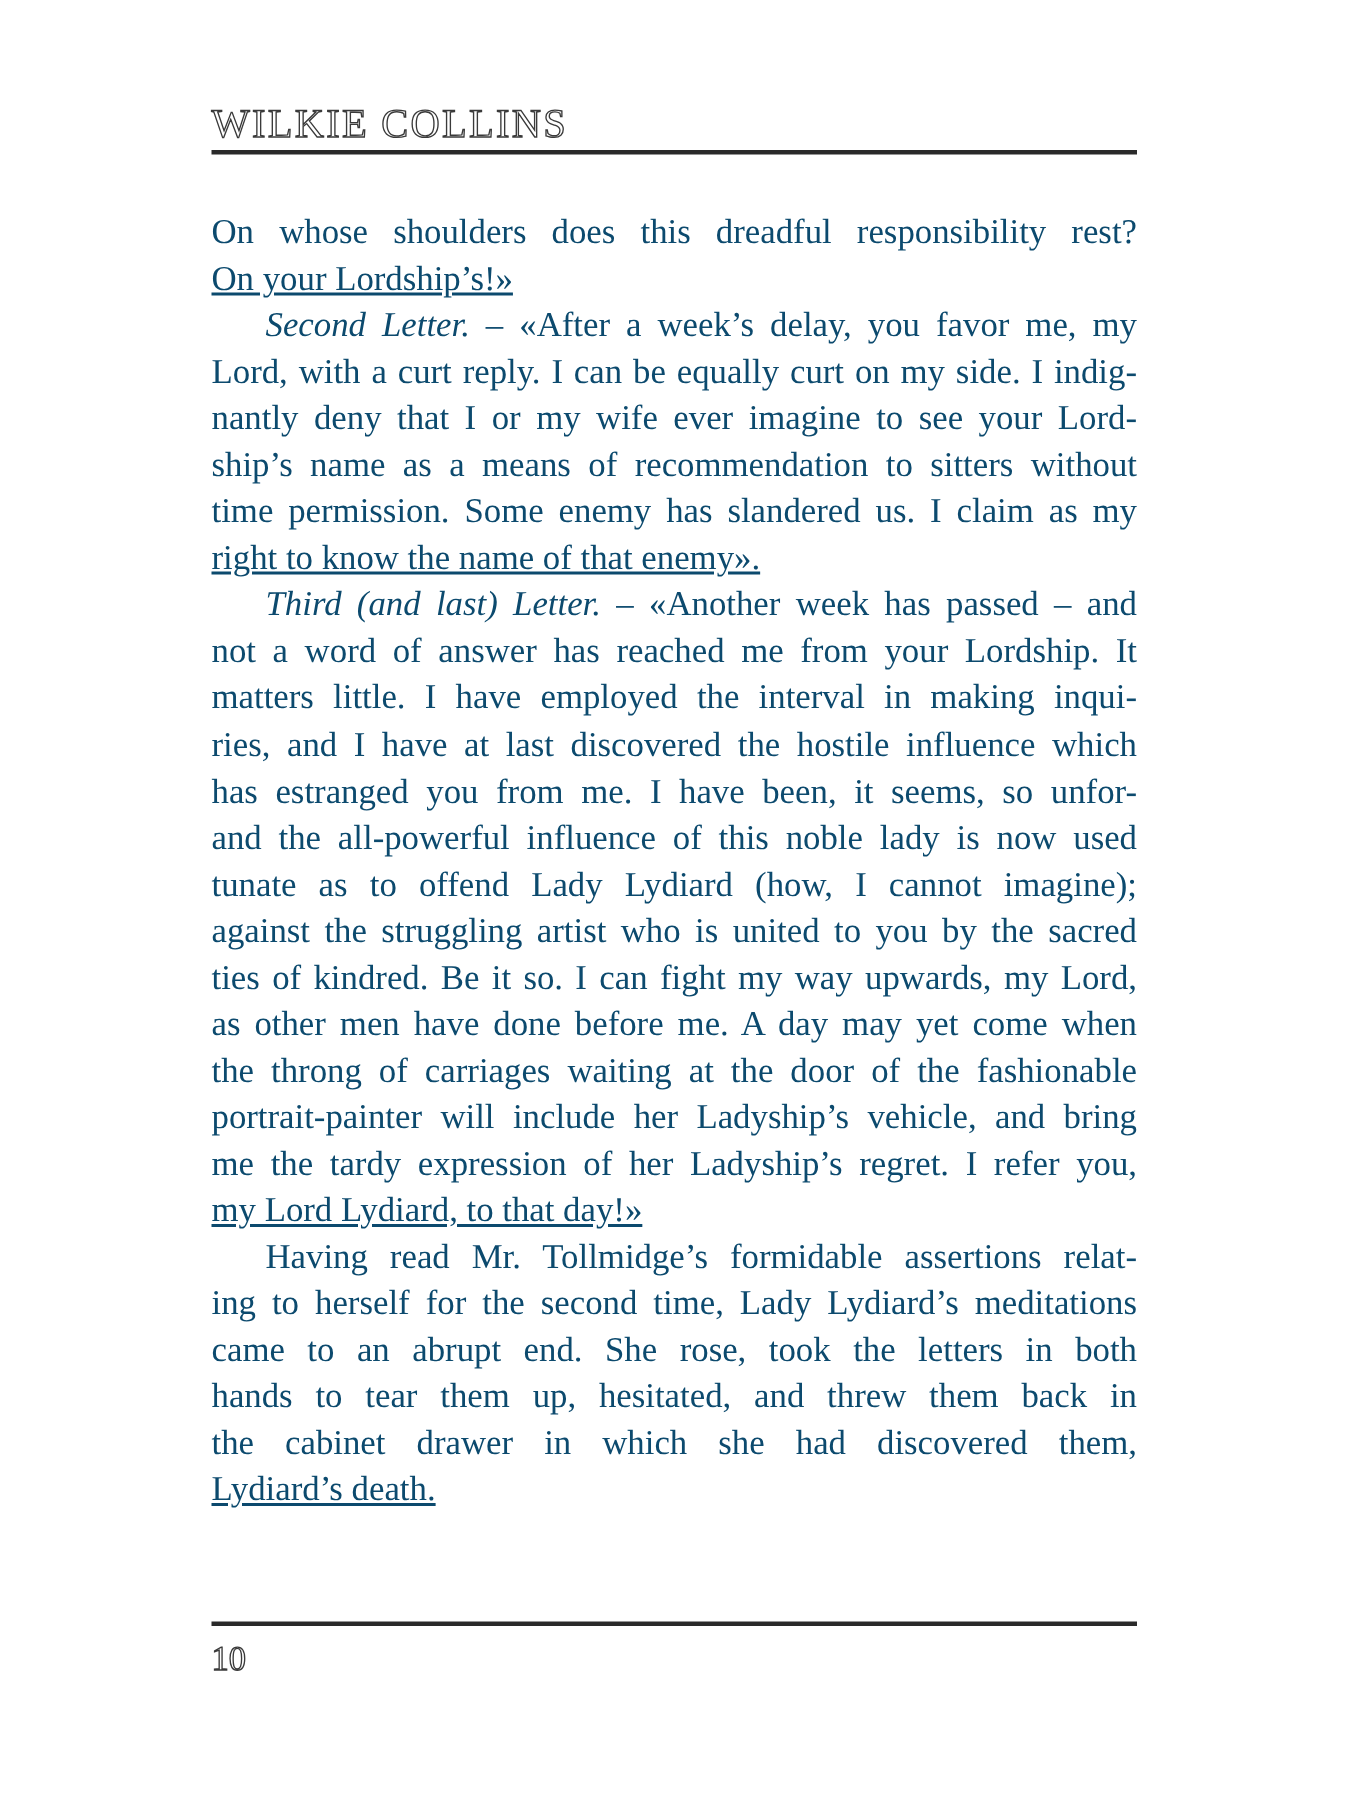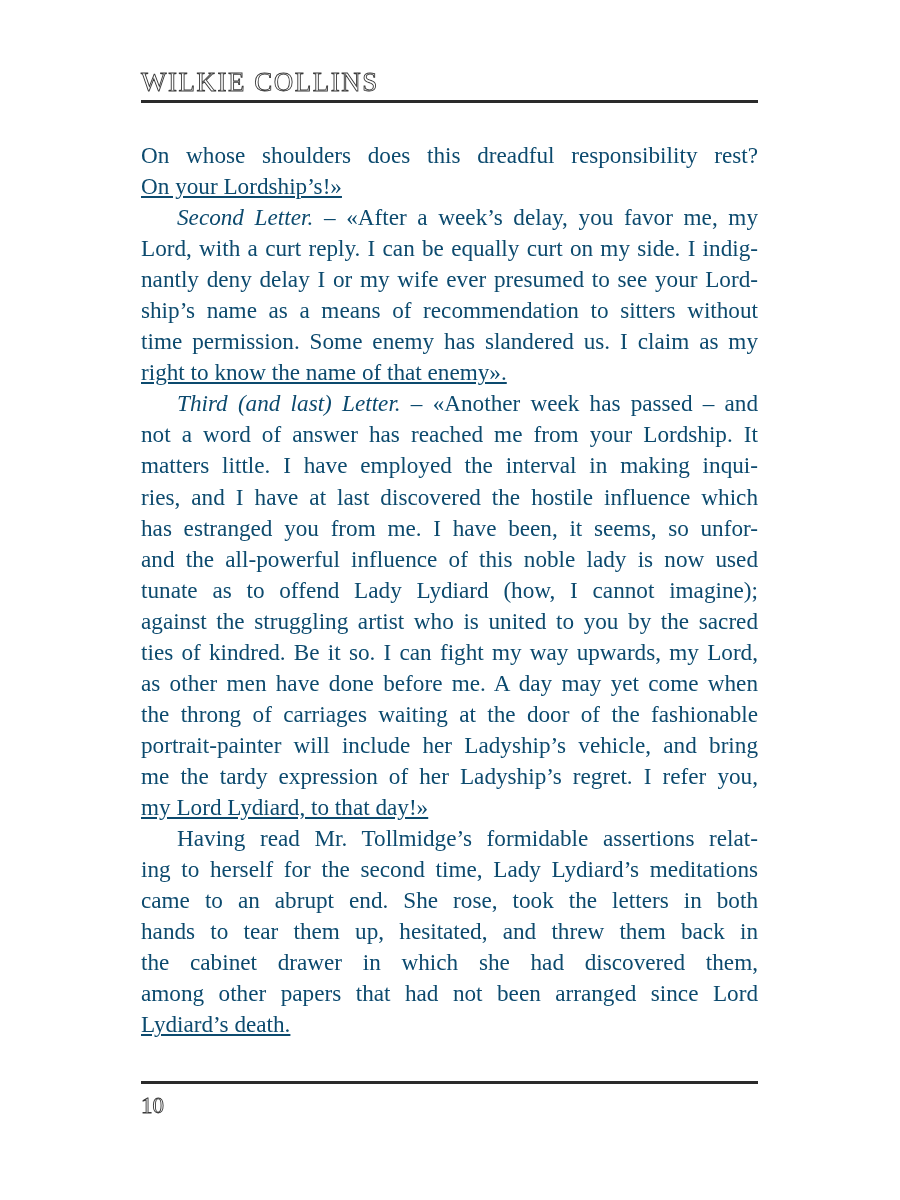--- a/index.html
+++ b/index.html
@@ -46,21 +46,21 @@
   <div class="body-text">
 
     <div>
       <span class="line">On whose shoulders does this dreadful responsibility rest?</span>
       <span class="line last">On your Lordship’s!»</span>
     </div>
 
     <div>
       <span class="line indent"><span class="it">Second Letter.</span><span> – «After a week’s delay, you favor me, my</span></span>
       <span class="line">Lord, with a curt reply. I can be equally curt on my side. I indig-</span>
-      <span class="line">nantly deny delay I or my wife ever presumed to see your Lord-</span>
+      <span class="line">nantly deny that I or my wife ever imagine to see your Lord-</span>
       <span class="line">ship’s name as a means of recommendation to sitters without</span>
       <span class="line">time permission. Some enemy has slandered us. I claim as my</span>
       <span class="line last">right to know the name of that enemy».</span>
     </div>
 
     <div>
       <span class="line indent"><span class="it">Third (and last) Letter.</span><span> – «Another week has passed – and</span></span>
       <span class="line">not a word of answer has reached me from your Lordship. It</span>
       <span class="line">matters little. I have employed the interval in making inqui-</span>
       <span class="line">ries, and I have at last discovered the hostile influence which</span>
@@ -75,20 +75,19 @@
       <span class="line">me the tardy expression of her Ladyship’s regret. I refer you,</span>
       <span class="line last">my Lord Lydiard, to that day!»</span>
     </div>
 
     <div>
       <span class="line indent">Having read Mr. Tollmidge’s formidable assertions relat-</span>
       <span class="line">ing to herself for the second time, Lady Lydiard’s meditations</span>
       <span class="line">came to an abrupt end. She rose, took the letters in both</span>
       <span class="line">hands to tear them up, hesitated, and threw them back in</span>
       <span class="line">the cabinet drawer in which she had discovered them,</span>
-      <span class="line">among other papers that had not been arranged since Lord</span>
       <span class="line last">Lydiard’s death.</span>
     </div>
   </div>
 
   <div class="rule bottom"></div>
   <div class="folio">10</div>
 </div>
 
 </body></html>

